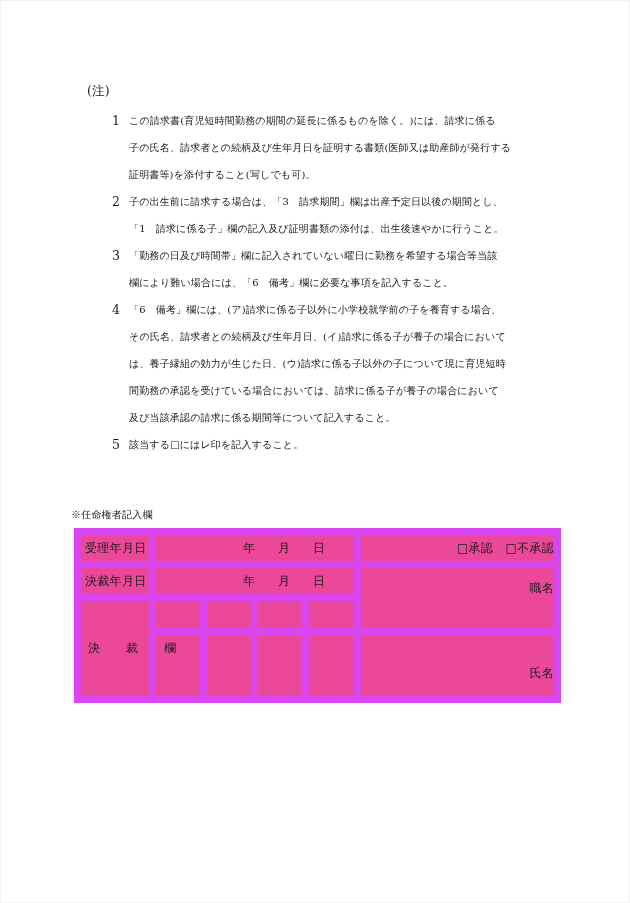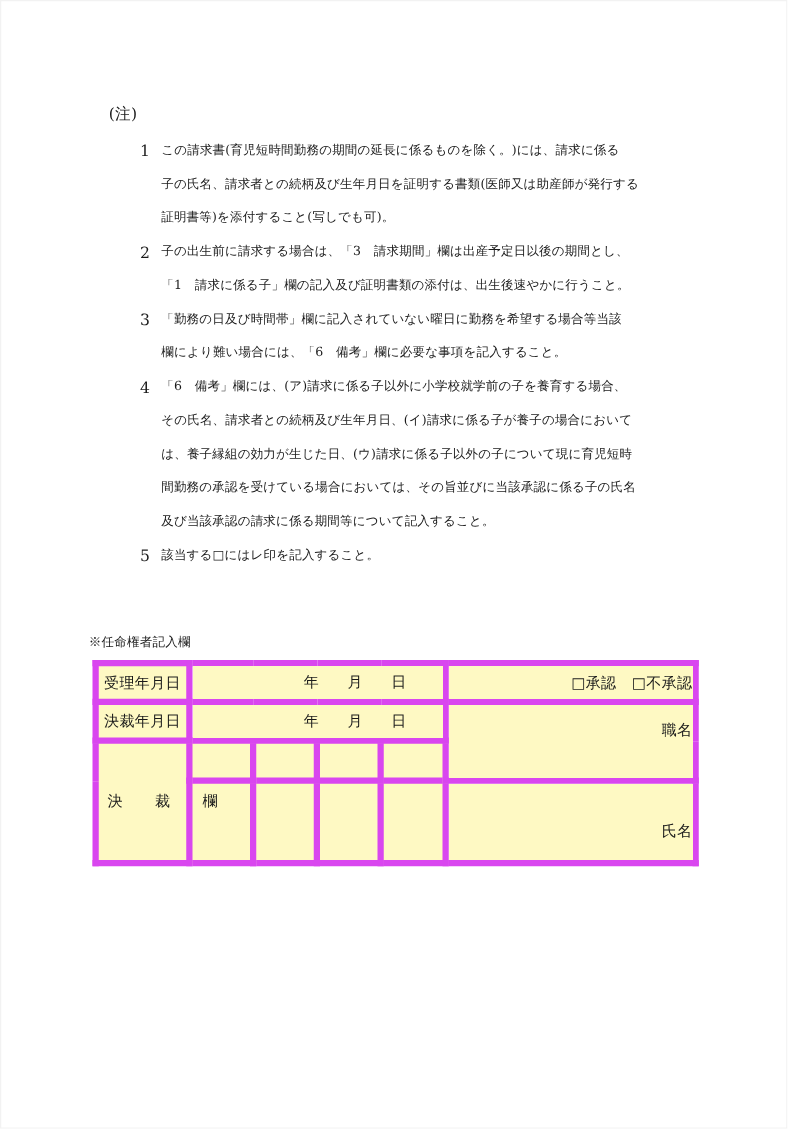--- a/index.html
+++ b/index.html
@@ -69,25 +69,25 @@
 
   .approval-table {
     position: absolute;
     left: 73px;
     top: 527px;
     width: 480px;
     border-collapse: collapse;
     table-layout: fixed;
   }
   .approval-table td {
-    border: 5px solid #d946ef;
+    border: 7px solid #d946ef;
     font-size: 12px;
     padding: 0;
     vertical-align: top;
-    background: #fef9c3;
+    background: #ec4899;
   }
   .lbl-cell {
     width: 75px;
     text-align: center;
     vertical-align: middle !important;
     white-space: nowrap;
   }
   .lbl-cell .inner {
     padding: 0 4px;
     font-size: 12px;
@@ -180,21 +180,21 @@
       <div class="note-num">3</div>
       <div class="note-line">「勤務の日及び時間帯」欄に記入されていない曜日に勤務を希望する場合等当該</div>
       <div class="note-line">欄により難い場合には、「6　備考」欄に必要な事項を記入すること。</div>
     </div>
 
     <div class="note-item">
       <div class="note-num">4</div>
       <div class="note-line">「6　備考」欄には、(ア)請求に係る子以外に小学校就学前の子を養育する場合、</div>
       <div class="note-line">その氏名、請求者との続柄及び生年月日、(イ)請求に係る子が養子の場合において</div>
       <div class="note-line">は、養子縁組の効力が生じた日、(ウ)請求に係る子以外の子について現に育児短時</div>
-      <div class="note-line">間勤務の承認を受けている場合においては、その旨並びに当該承認に係る子の氏名</div>
+      <div class="note-line">間勤務の承認を受けている場合においては、請求に係る子が養子の場合において</div>
       <div class="note-line">及び当該承認の請求に係る期間等について記入すること。</div>
     </div>
 
     <div class="note-item">
       <div class="note-num">5</div>
       <div class="note-line">該当する□にはレ印を記入すること。</div>
     </div>
 
   </div>
 

